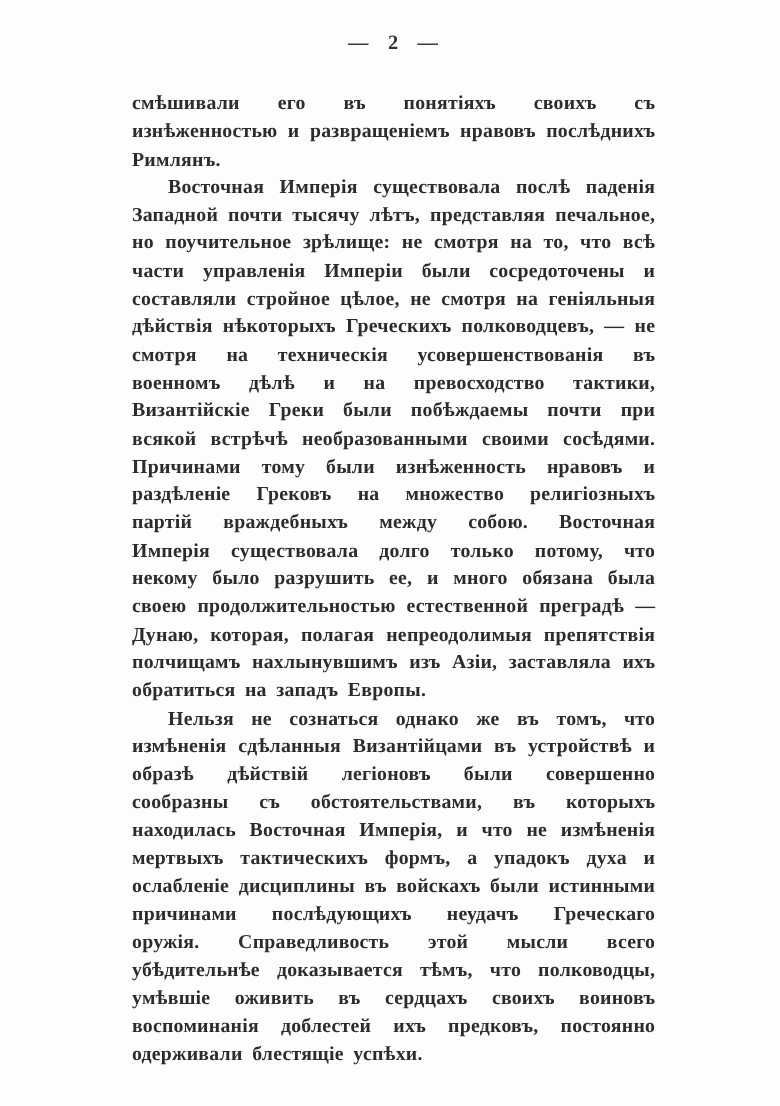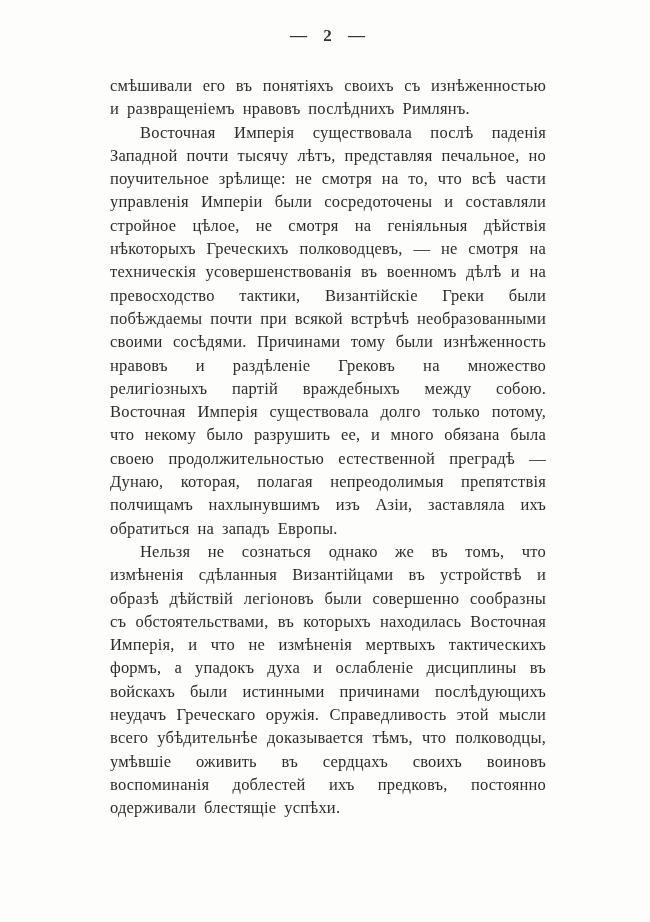--- a/index.html
+++ b/index.html
@@ -25,20 +25,21 @@
     text-align: center;
     font-size: 17px;
     font-weight: bold;
     letter-spacing: 1px;
     word-spacing: 10px;
     margin: 0 0 28px 0;
     color: #343230;
   }
   .text-block {
     width: 436px;
+    font-weight: bold;
   }
   .para {
     margin: 0;
     font-size: 16.5px;
     line-height: 23.3px;
     text-align: justify;
     text-indent: 30px;
     word-spacing: 0.22em;
     letter-spacing: 0.2px;
     color: #2e2c2a;

